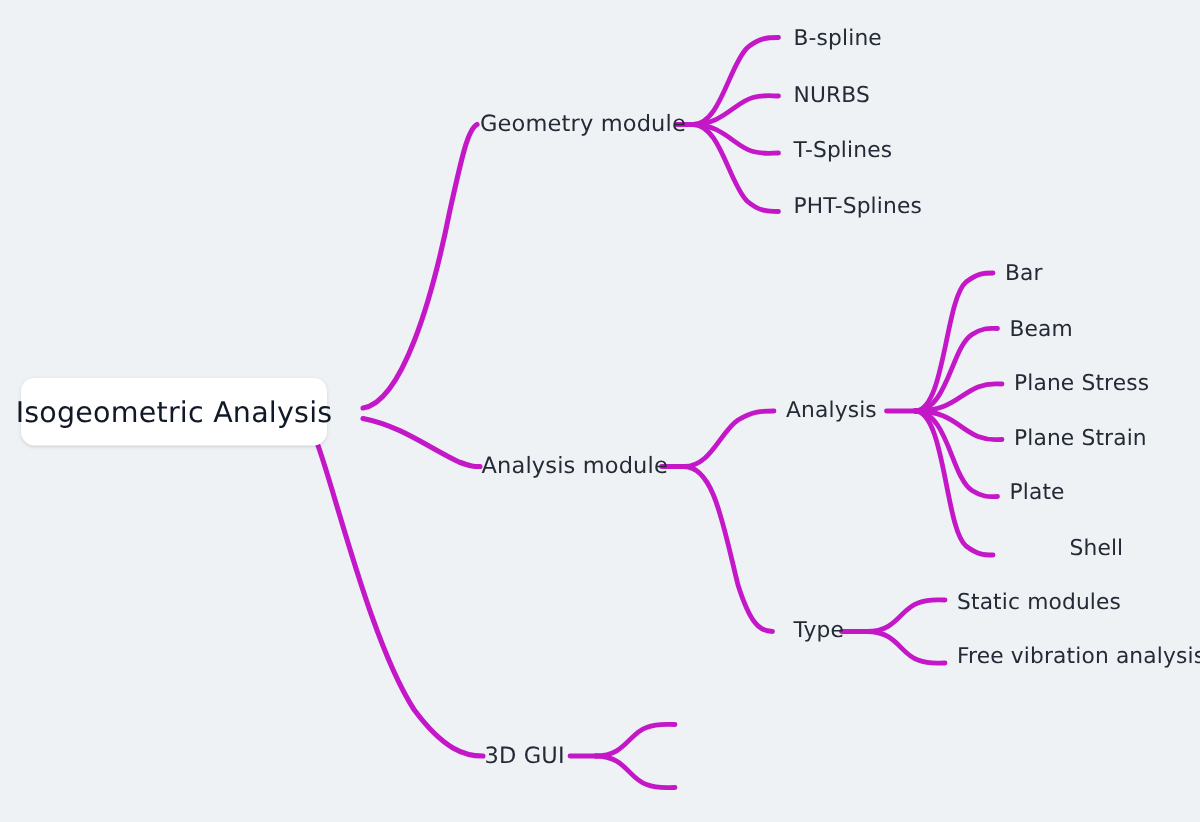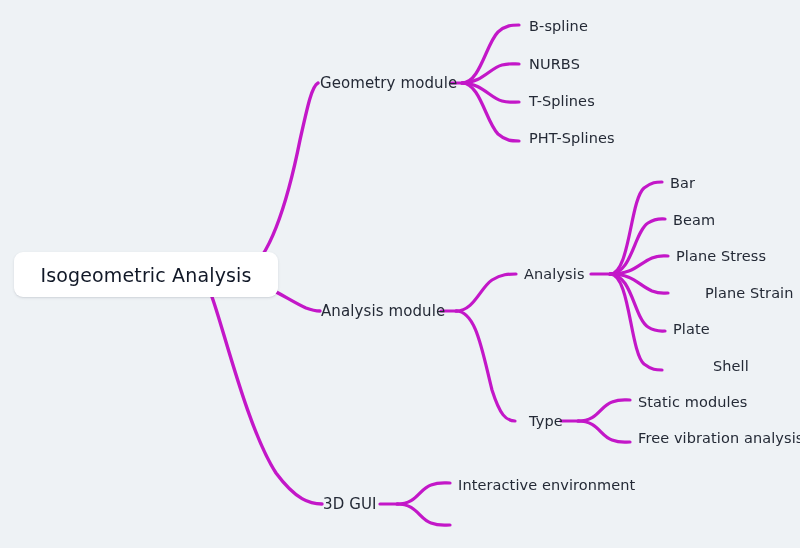--- a/index.html
+++ b/index.html
@@ -39,21 +39,21 @@
     letter-spacing: 0.1px;
     transform: translateY(-50%);
   }
   .node-label.lvl1 {
     font-size: 15px;
   }
   .root-node {
     position: absolute;
     left: 14px;
     top: 252px;
-    width: 264px;
+    width: 204px;
     height: 45px;
     background: #ffffff;
     border-radius: 9px;
     box-shadow: 0 1px 3px rgba(30,40,60,0.10), 0 1px 1px rgba(30,40,60,0.05);
     display: flex;
     align-items: center;
     justify-content: center;
     box-sizing: border-box;
   }
   .root-node-text {
@@ -117,22 +117,21 @@
   <div class="node-label" style="left:529px; top:64px;">NURBS</div>
   <div class="node-label" style="left:529px; top:101px;">T-Splines</div>
   <div class="node-label" style="left:529px; top:138px;">PHT-Splines</div>
 
   <div class="node-label" style="left:524px; top:274px;">Analysis</div>
   <div class="node-label" style="left:529px; top:421px;">Type</div>
 
   <div class="node-label" style="left:670px; top:183px;">Bar</div>
   <div class="node-label" style="left:673px; top:220px;">Beam</div>
   <div class="node-label" style="left:676px; top:256px;">Plane Stress</div>
-  <div class="node-label" style="left:676px; top:293px;margin-left:29px;">Plane Strain</div>
+  <div class="node-label" style="left:676px; top:293px;">Plane Strain</div>
   <div class="node-label" style="left:673px; top:329px;">Plate</div>
   <div class="node-label" style="left:670px; top:366px;margin-left:43px;">Shell</div>
 
   <div class="node-label" style="left:638px; top:402px;">Static modules</div>
   <div class="node-label" style="left:638px; top:438px;">Free vibration analysis</div>
 
-  <div class="node-label" style="left:458px; top:485px;">Interactive environment</div>
 
 </div>
 
 </body></html>

